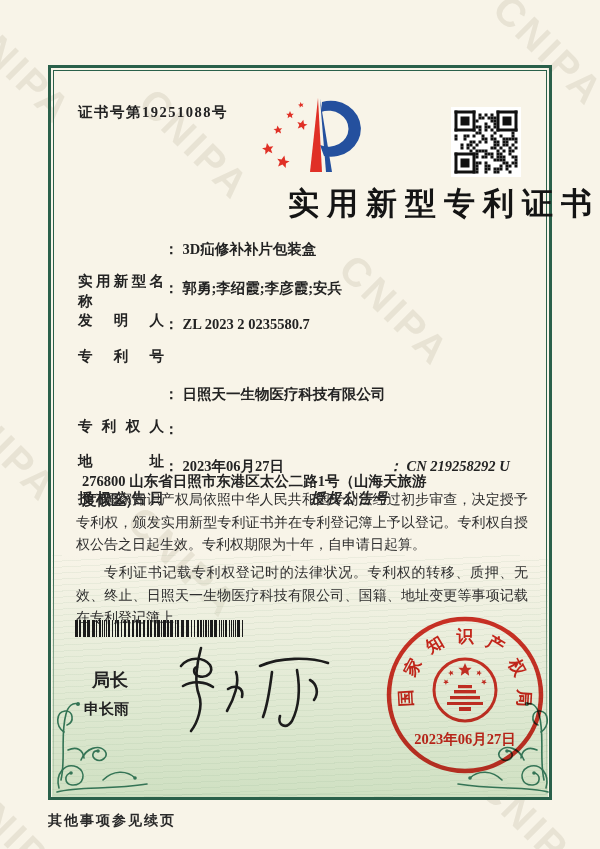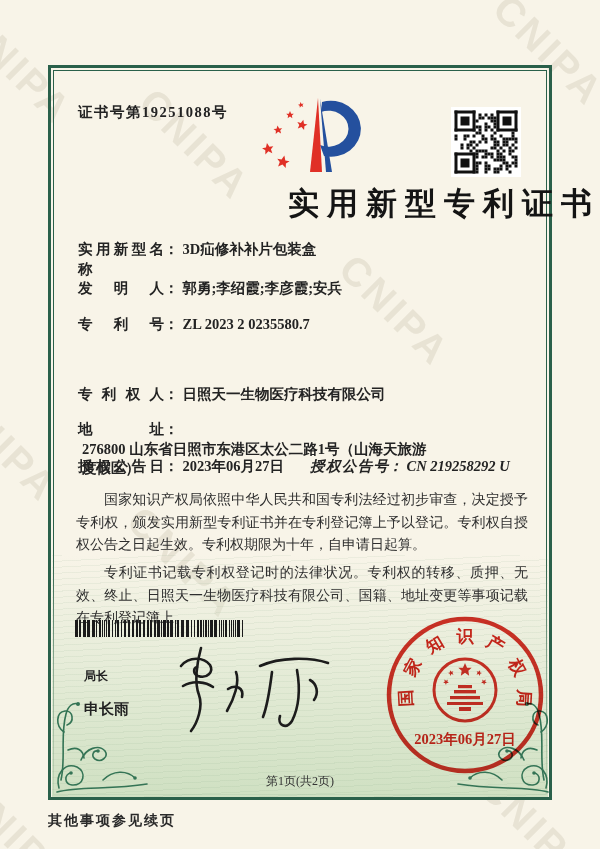--- a/index.html
+++ b/index.html
@@ -21,35 +21,35 @@
   .green-fade .waves{position:absolute;inset:0;opacity:.6;
       background:repeating-linear-gradient(177deg,rgba(104,148,110,0.14) 0 1px,transparent 1px 6px);}
   
   .cert-no{position:absolute;left:78px;top:103px;font-size:14.5px;font-weight:600;letter-spacing:1.5px;text-align:center;}
   .logo{position:absolute;left:256px;top:94px;}
   .qr{position:absolute;left:451px;top:107px;}
   .title{position:absolute;left:0;top:183px;width:100%;text-align:right;
          font-size:31px;font-weight:bold;letter-spacing:8px;color:#141414;}
   
   .row{position:absolute;left:78px;width:452px;font-size:14.5px;font-weight:600;line-height:1.35;}
-  .flabel{display:inline-block;width:86px;text-align:justify;text-align-last:justify;vertical-align:top;}
+  .flabel{display:inline-block;width:86px;text-align:justify;text-align-last:justify;vertical-align:top;margin-top:32px;}
   .colon{vertical-align:top;}
   .fval{display:inline-block;margin-left:4px;max-width:352px;vertical-align:top;}
   .r-name{top:240px}.r-inv{top:279px}.r-pat{top:315px}.r-fil{top:350px}
   .r-pte{top:385px}.r-adr{top:420px}.r-grant{top:457px}
   .g2{position:absolute;left:232px;top:0;font-style:italic;}
   .g2 .flabel{width:78px;}
   
   .paras{position:absolute;left:76px;top:489px;width:452px;font-size:14px;
          line-height:1.62;color:#2e2e2e;text-align:justify;}
   .paras p{margin:0 0 5px 0;text-indent:2em;}
   
   .barcode{position:absolute;left:75px;top:620px;}
-  .director-title{position:absolute;left:84px;top:668px;font-family:"Liberation Sans","DejaVu Sans",sans-serif;
-         font-size:12px;font-weight:600;}
+  .director-title{position:absolute;left:92px;top:668px;font-family:"Liberation Sans","DejaVu Sans",sans-serif;
+         font-size:18px;font-weight:600;}
   .director-name{position:absolute;left:84px;top:700px;font-family:"Liberation Sans","DejaVu Sans",sans-serif;
          font-size:15px;font-weight:600;}
   .signature{position:absolute;left:168px;top:632px;}
   .seal{position:absolute;left:380px;top:610px;mix-blend-mode:multiply;}
   .flourish{position:absolute;top:688px;}
   .fl-left{left:51px;}
   .fl-right{left:454px;transform:scaleX(-1);}
   .page-no{position:absolute;left:0;top:773px;width:100%;text-align:center;font-size:12px;color:#333;}
   .cont-note{position:absolute;left:0;top:812px;width:100%;text-align:left;
              font-size:14px;font-weight:600;color:#2a2a2a;letter-spacing:2px;padding-left:48px;}
@@ -394,16 +394,15 @@
         <text transform="translate(32.90609202132332,57.30117779563244) rotate(-62)" text-anchor="middle" dominant-baseline="central" font-size="17" font-weight="bold" font-family="'Liberation Serif','DejaVu Serif',serif" fill="#d6281e">家</text>
         <text transform="translate(54.6127535803068,34.42712925857537) rotate(-31)" text-anchor="middle" dominant-baseline="central" font-size="17" font-weight="bold" font-family="'Liberation Serif','DejaVu Serif',serif" fill="#d6281e">知</text>
         <text transform="translate(85,26) rotate(0)" text-anchor="middle" dominant-baseline="central" font-size="17" font-weight="bold" font-family="'Liberation Serif','DejaVu Serif',serif" fill="#d6281e">识</text>
         <text transform="translate(115.3872464196932,34.42712925857537) rotate(31)" text-anchor="middle" dominant-baseline="central" font-size="17" font-weight="bold" font-family="'Liberation Serif','DejaVu Serif',serif" fill="#d6281e">产</text>
         <text transform="translate(137.09390797867667,57.30117779563244) rotate(62)" text-anchor="middle" dominant-baseline="central" font-size="17" font-weight="bold" font-family="'Liberation Serif','DejaVu Serif',serif" fill="#d6281e">权</text>
         <text transform="translate(143.91914255051987,88.08782141833368) rotate(93)" text-anchor="middle" dominant-baseline="central" font-size="17" font-weight="bold" font-family="'Liberation Serif','DejaVu Serif',serif" fill="#d6281e">局</text>
       </g>
     <text x="85" y="134" text-anchor="middle" font-size="14.5" font-weight="bold" font-family="'Liberation Serif','DejaVu Serif',serif" fill="#d6281e">2023年06月27日</text>
   </svg>
 
-  <div class="page-no">第1页(共2页)</div>
   <div class="cont-note">其他事项参见续页</div>
 
 </div>
 
 </body></html>

